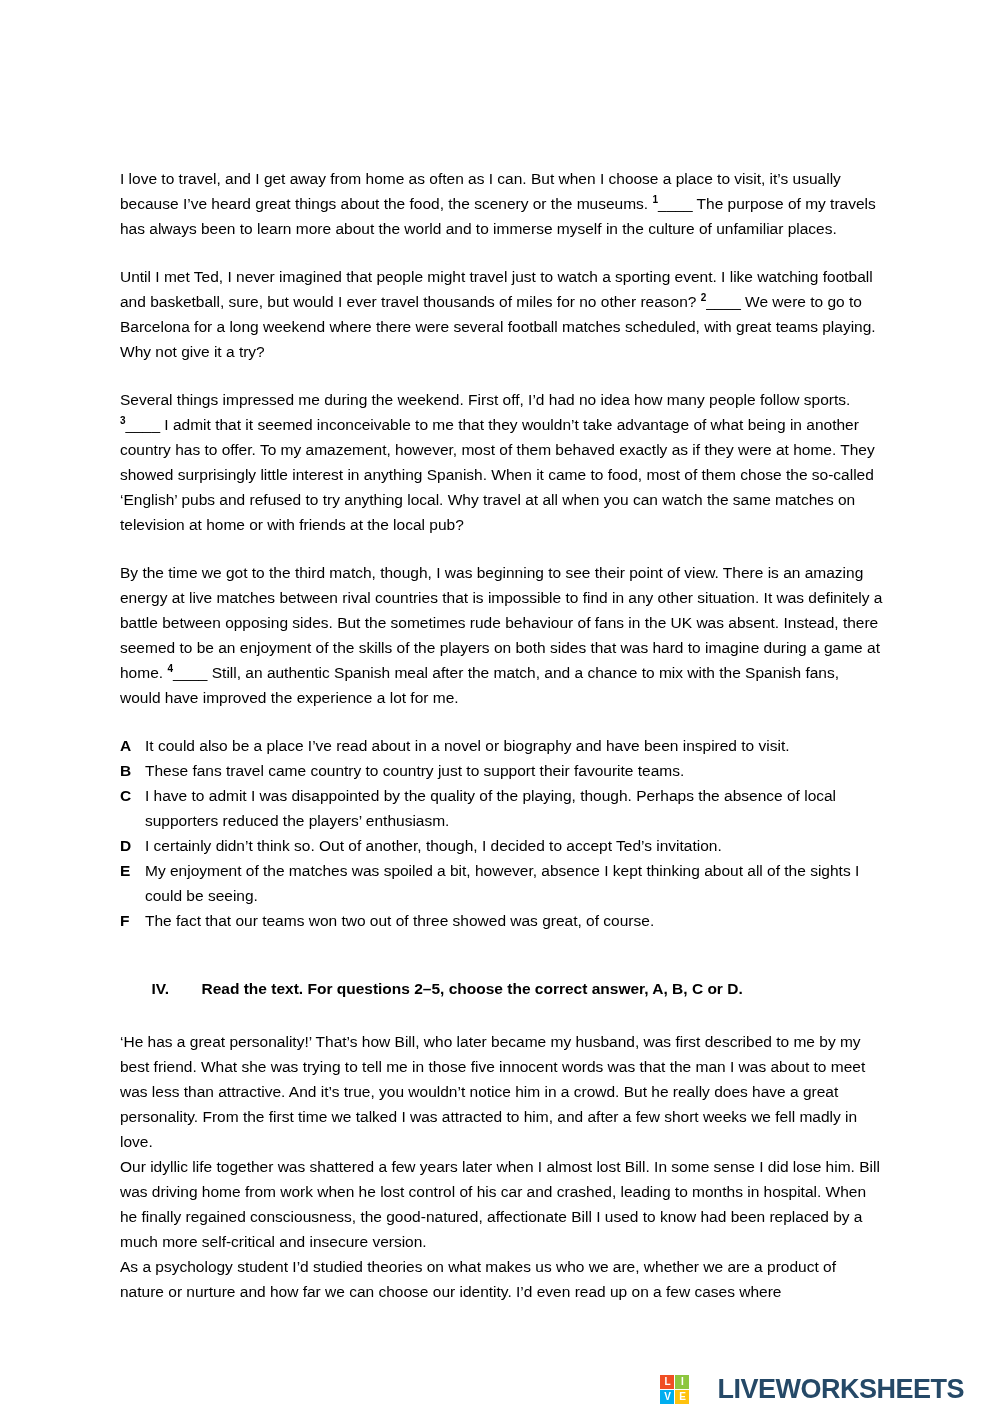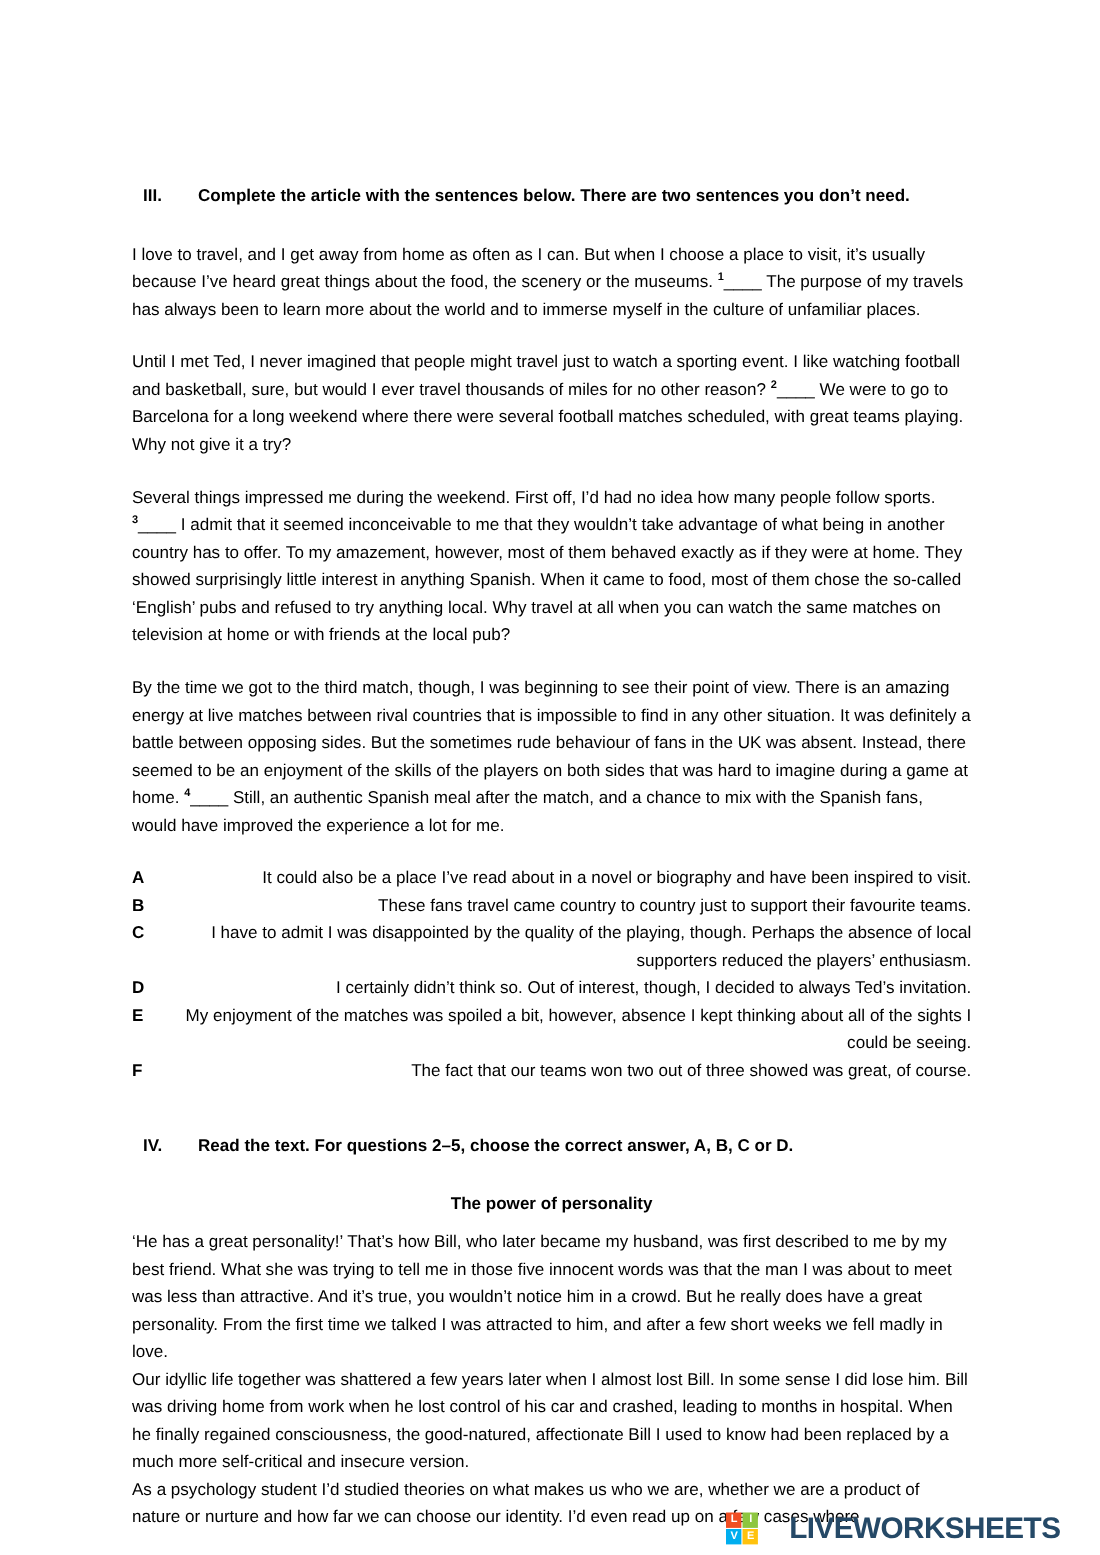--- a/index.html
+++ b/index.html
@@ -48,27 +48,28 @@
   .options { margin: 1px 0 0 0; }
   .option {
     display: flex;
     align-items: flex-start;
   }
   .opt-letter {
     font-weight: bold;
     flex: 0 0 25px;
     width: 25px;
   }
-  .opt-text { flex: 1 1 auto; text-align: right; }
+  .opt-text { flex: 1 1 auto; }
   .score-line {
     text-align: right;
     margin: 38px 0 0 0;
   }
   .ex-heading.section4 {
     margin-top: 43px;
+    justify-content: center;
   }
   .article-title {
     font-size: 15.5px;
     font-weight: bold;
     text-align: center;
     margin: 24px 0 10px 0;
   }
   .footer {
     position: absolute;
     right: 36px;
@@ -101,24 +102,20 @@
     line-height: 1;
     margin-left: 21px;
   }
 </style>
 </head>
 <body>
 
 <div class="page">
   <div class="content">
 
-    <div class="ex-heading">
-      <span class="ex-num">III.</span>
-      <span class="ex-title">Complete the article with the sentences below. There are two sentences you don’t need.</span>
-    </div>
 
     <p class="para">I love to travel, and I get away from home as often as I can. But when I choose a place to visit, it’s usually because I’ve heard great things about the food, the scenery or the museums. <span class="blank"><sup>1</sup>____</span> The purpose of my travels has always been to learn more about the world and to immerse myself in the culture of unfamiliar places.</p>
     <p class="para">Until I met Ted, I never imagined that people might travel just to watch a sporting event. I like watching football and basketball, sure, but would I ever travel thousands of miles for no other reason? <span class="blank"><sup>2</sup>____</span> We were to go to Barcelona for a long weekend where there were several football matches scheduled, with great teams playing. Why not give it a try?</p>
     <p class="para">Several things impressed me during the weekend. First off, I’d had no idea how many people follow sports. <span class="blank"><sup>3</sup>____</span> I admit that it seemed inconceivable to me that they wouldn’t take advantage of what being in another country has to offer. To my amazement, however, most of them behaved exactly as if they were at home. They showed surprisingly little interest in anything Spanish. When it came to food, most of them chose the so-called ‘English’ pubs and refused to try anything local. Why travel at all when you can watch the same matches on television at home or with friends at the local pub?</p>
     <p class="para">By the time we got to the third match, though, I was beginning to see their point of view. There is an amazing energy at live matches between rival countries that is impossible to find in any other situation. It was definitely a battle between opposing sides. But the sometimes rude behaviour of fans in the UK was absent. Instead, there seemed to be an enjoyment of the skills of the players on both sides that was hard to imagine during a game at home. <span class="blank"><sup>4</sup>____</span> Still, an authentic Spanish meal after the match, and a chance to mix with the Spanish fans, would have improved the experience a lot for me.</p>
 
     <div class="options">
       <div class="option">
         <span class="opt-letter">A</span>
         <span class="opt-text">It could also be a place I’ve read about in a novel or biography and have been inspired to visit.</span>
@@ -126,39 +123,38 @@
       <div class="option">
         <span class="opt-letter">B</span>
         <span class="opt-text">These fans travel came country to country just to support their favourite teams.</span>
       </div>
       <div class="option">
         <span class="opt-letter">C</span>
         <span class="opt-text">I have to admit I was disappointed by the quality of the playing, though. Perhaps the absence of local supporters reduced the players’ enthusiasm.</span>
       </div>
       <div class="option">
         <span class="opt-letter">D</span>
-        <span class="opt-text">I certainly didn’t think so. Out of interest, though, I decided to always Ted’s invitation.</span>
+        <span class="opt-text">I certainly didn’t think so. Out of another, though, I decided to accept Ted’s invitation.</span>
       </div>
       <div class="option">
         <span class="opt-letter">E</span>
         <span class="opt-text">My enjoyment of the matches was spoiled a bit, however, absence I kept thinking about all of the sights I could be seeing.</span>
       </div>
       <div class="option">
         <span class="opt-letter">F</span>
         <span class="opt-text">The fact that our teams won two out of three showed was great, of course.</span>
       </div>
     </div>
 
 
     <div class="ex-heading section4">
       <span class="ex-num">IV.</span>
       <span class="ex-title">Read the text. For questions 2–5, choose the correct answer, A, B, C or D.</span>
     </div>
 
-    <h3 class="article-title">The power of personality</h3>
 
     <p class="para tight">‘He has a great personality!’ That’s how Bill, who later became my husband, was first described to me by my best friend. What she was trying to tell me in those five innocent words was that the man I was about to meet was less than attractive. And it’s true, you wouldn’t notice him in a crowd. But he really does have a great personality. From the first time we talked I was attracted to him, and after a few short weeks we fell madly in love.</p>
     <p class="para tight">Our idyllic life together was shattered a few years later when I almost lost Bill. In some sense I did lose him. Bill was driving home from work when he lost control of his car and crashed, leading to months in hospital. When he finally regained consciousness, the good-natured, affectionate Bill I used to know had been replaced by a much more self-critical and insecure version.</p>
     <p class="para tight">As a psychology student I’d studied theories on what makes us who we are, whether we are a product of nature or nurture and how far we can choose our identity. I’d even read up on a few cases where</p>
 
   </div>
 
   <div class="footer">
     <div class="logo-grid">
       <span class="sq" style="background: rgb(240, 78, 35);">L</span>

